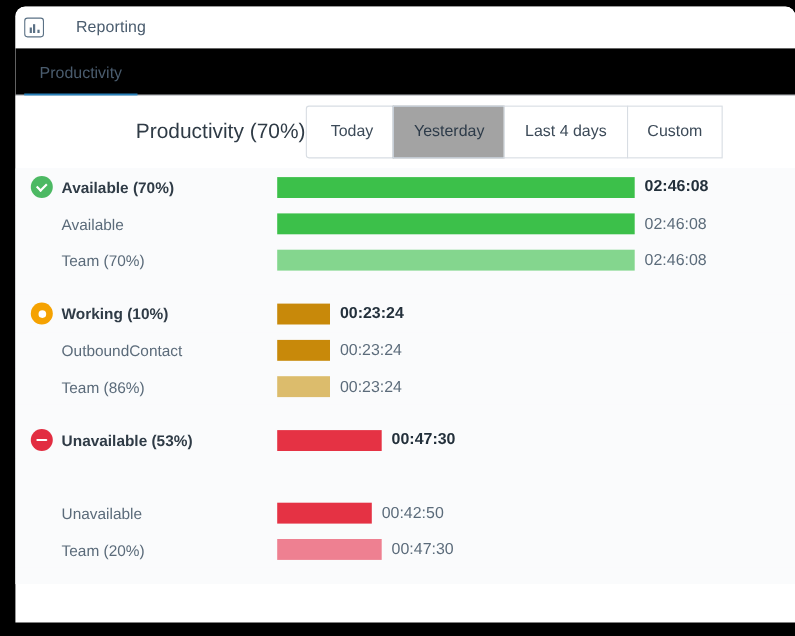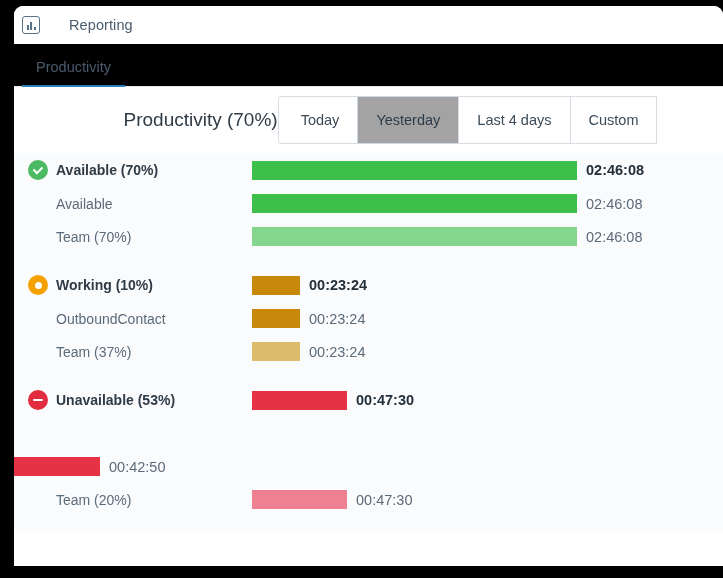--- a/index.html
+++ b/index.html
@@ -331,21 +331,21 @@
           <span class="state-label">OutboundContact</span>
         </div>
         <div class="cell-time">
           <span class="bar" style="width:48px;background:#c8890a;"></span>
           <span class="bar-value">00:23:24</span>
         </div>
       </div>
       <div class="row">
         <div class="cell-state">
           <span class="statusdot blank"></span>
-          <span class="state-label">Team (37%)</span>
+          <span class="state-label">Team (86%)</span>
         </div>
         <div class="cell-time">
           <span class="bar" style="width:48px;background:#dcbc6c;"></span>
           <span class="bar-value">00:23:24</span>
         </div>
       </div>
 
       <div class="row spacer"></div>
 
       <div class="row group">
@@ -357,20 +357,24 @@
           <span class="bar" style="width:95px;background:#e53244;"></span>
           <span class="bar-value strong">00:47:30</span>
         </div>
       </div>
       <div class="row">
         <div class="cell-state">
           <span class="statusdot blank"></span>
         </div>
       </div>
       <div class="row">
+        <div class="cell-state">
+          <span class="statusdot blank"></span>
+          <span class="state-label">Unavailable</span>
+        </div>
         <div class="cell-time">
           <span class="bar" style="width:86px;background:#e53244;"></span>
           <span class="bar-value">00:42:50</span>
         </div>
       </div>
       <div class="row">
         <div class="cell-state">
           <span class="statusdot blank"></span>
           <span class="state-label">Team (20%)</span>
         </div>

